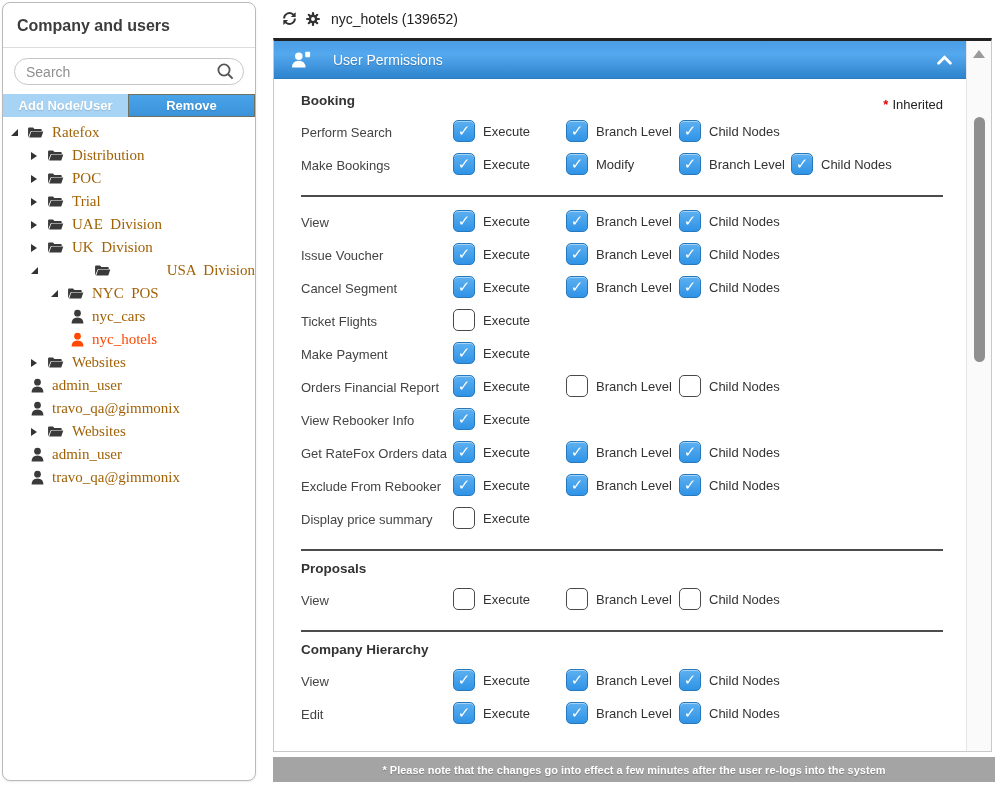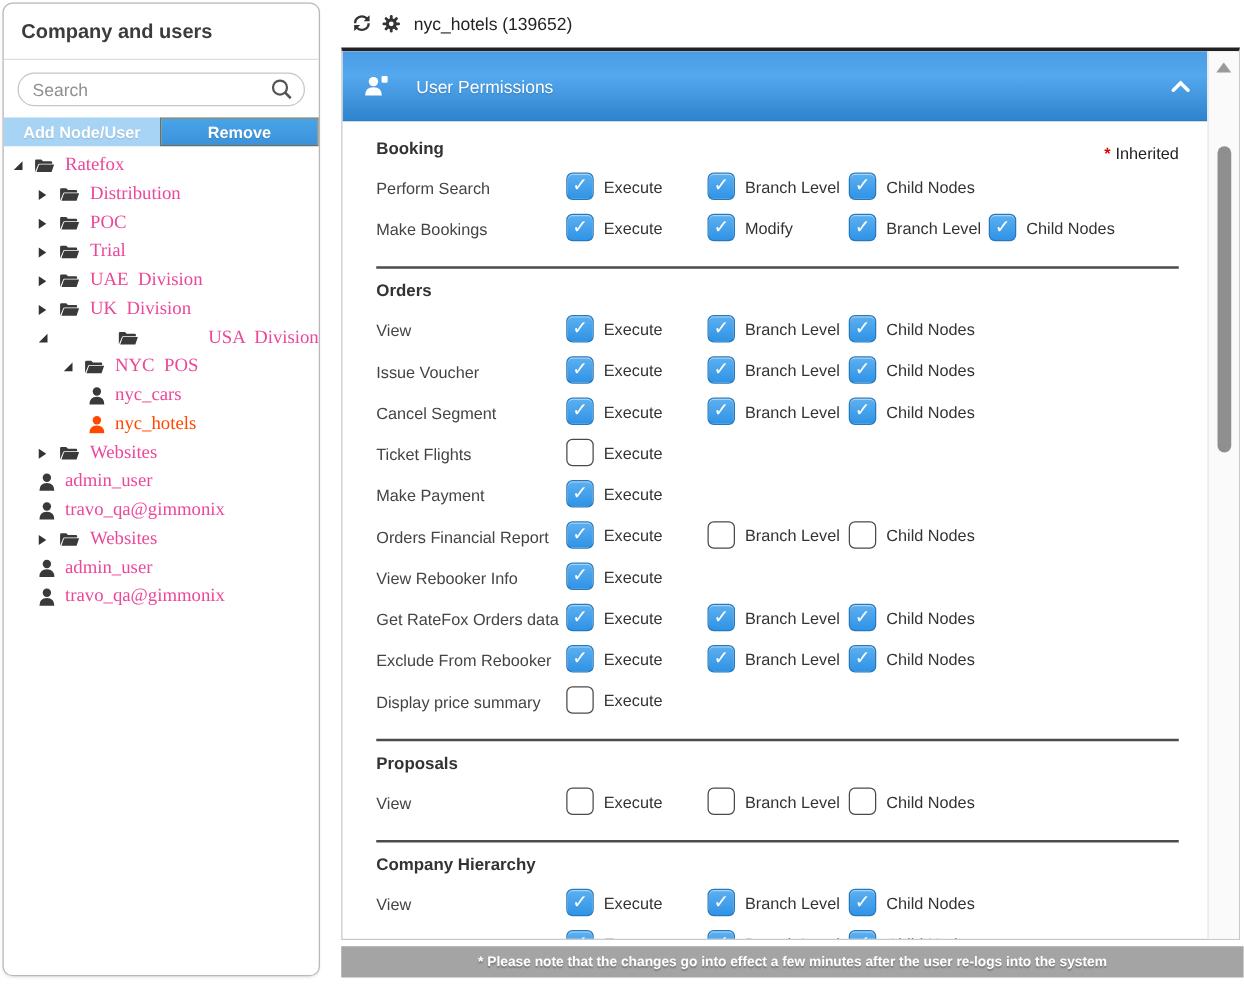--- a/index.html
+++ b/index.html
@@ -23,42 +23,42 @@
   .sb-btns { display:flex; width:100%; }
   .sb-btns button { flex:1; height:23px; border:none; color:#fff; font-weight:bold;
              font-size:13px; font-family:"Liberation Sans", sans-serif; cursor:pointer;
              text-shadow:0 1px 1px rgba(0,0,0,.15); }
   .btn-add { background:#a7d3f4; }
   .btn-remove { background:linear-gradient(#4aa4e8,#3b92da); border:1px solid #70705e !important; }
 
   
   .tree { padding-top:4px; font-family:"Liberation Serif", serif; }
   .tree-row { display:flex; align-items:center; height:23px; cursor:pointer; }
-  .tree-label { font-size:15px; color:#ec4899; white-space:pre; margin-left:8px; }
+  .tree-label { font-size:15px; color:#a16207; white-space:pre; margin-left:8px; }
   .tree-row.selected .tree-label { color:#ff4800; }
   .arw-slot { width:16px; display:inline-flex; align-items:center; justify-content:flex-start; flex:none; }
   .arw-col { width:0; height:0; border-top:4px solid transparent; border-bottom:4px solid transparent;
              border-left:6px solid #333; }
   .arw-exp { width:0; height:0; border-left:7px solid transparent; border-bottom:7px solid #333; }
   .tree-ico { flex:none; display:inline-flex; }
   .tree-ico svg { fill:#3a3a3a; }
   .tree-row.selected .tree-ico svg { fill:#ff4800; }
 
   
   .main-head { position:absolute; left:281px; top:10px; display:flex; align-items:center; gap:7px; }
   .main-head .node-title { font-size:14px; color:#222; margin-left:3px; }
   .hicon { display:inline-flex; cursor:pointer; }
 
   
   .panel { position:absolute; left:273px; top:38px; width:719px; height:714px;
            border-top:3px solid #222; border-left:1px solid #c9c9c9;
            border-right:1px solid #c9c9c9; border-bottom:1px solid #c9c9c9;
            background:#fff; display:flex; }
   .panel-content { flex:1; position:relative; overflow:hidden; }
-  .blue-bar { height:56px; background:linear-gradient(#4a9ce4,#54a8ee 35%,#2e84cd);
+  .blue-bar { height:38px; background:linear-gradient(#4a9ce4,#54a8ee 35%,#2e84cd);
               border-bottom:1px solid #2a7cc0; display:flex; align-items:center;
               padding:0 14px 0 17px; }
   .blue-bar .bar-title { color:#fff; font-size:14px; margin-left:22px;
               text-shadow:0 1px 1px rgba(0,0,0,.2); }
   .blue-bar .chev { margin-left:auto; cursor:pointer; display:inline-flex; }
 
   .perm-body { padding:14px 23px 0 27px; position:relative; }
   .inherited { position:absolute; top:18px; right:23px; font-size:13px; color:#222; }
   .inherited .ast { color:#e00000; font-weight:bold; margin-right:4px; }
 
@@ -359,21 +359,20 @@
             <span class="cb checked" style="left: 378px;">
               <span class="tick">✓</span>
             </span>
             <span class="cb-label" style="left: 408px;">Branch Level</span>
             <span class="cb checked" style="left: 490px;">
               <span class="tick">✓</span>
             </span>
             <span class="cb-label" style="left: 520px;">Child Nodes</span>
           </div>
           <div class="sec-div"></div>
-          <div class="sec-title">Orders</div>
           <div class="perm-row">
             <span class="row-label">View</span>
             <span class="cb checked" style="left: 152px;">
               <span class="tick">✓</span>
             </span>
             <span class="cb-label" style="left: 182px;">Execute</span>
             <span class="cb checked" style="left: 265px;">
               <span class="tick">✓</span>
             </span>
             <span class="cb-label" style="left: 295px;">Branch Level</span>

